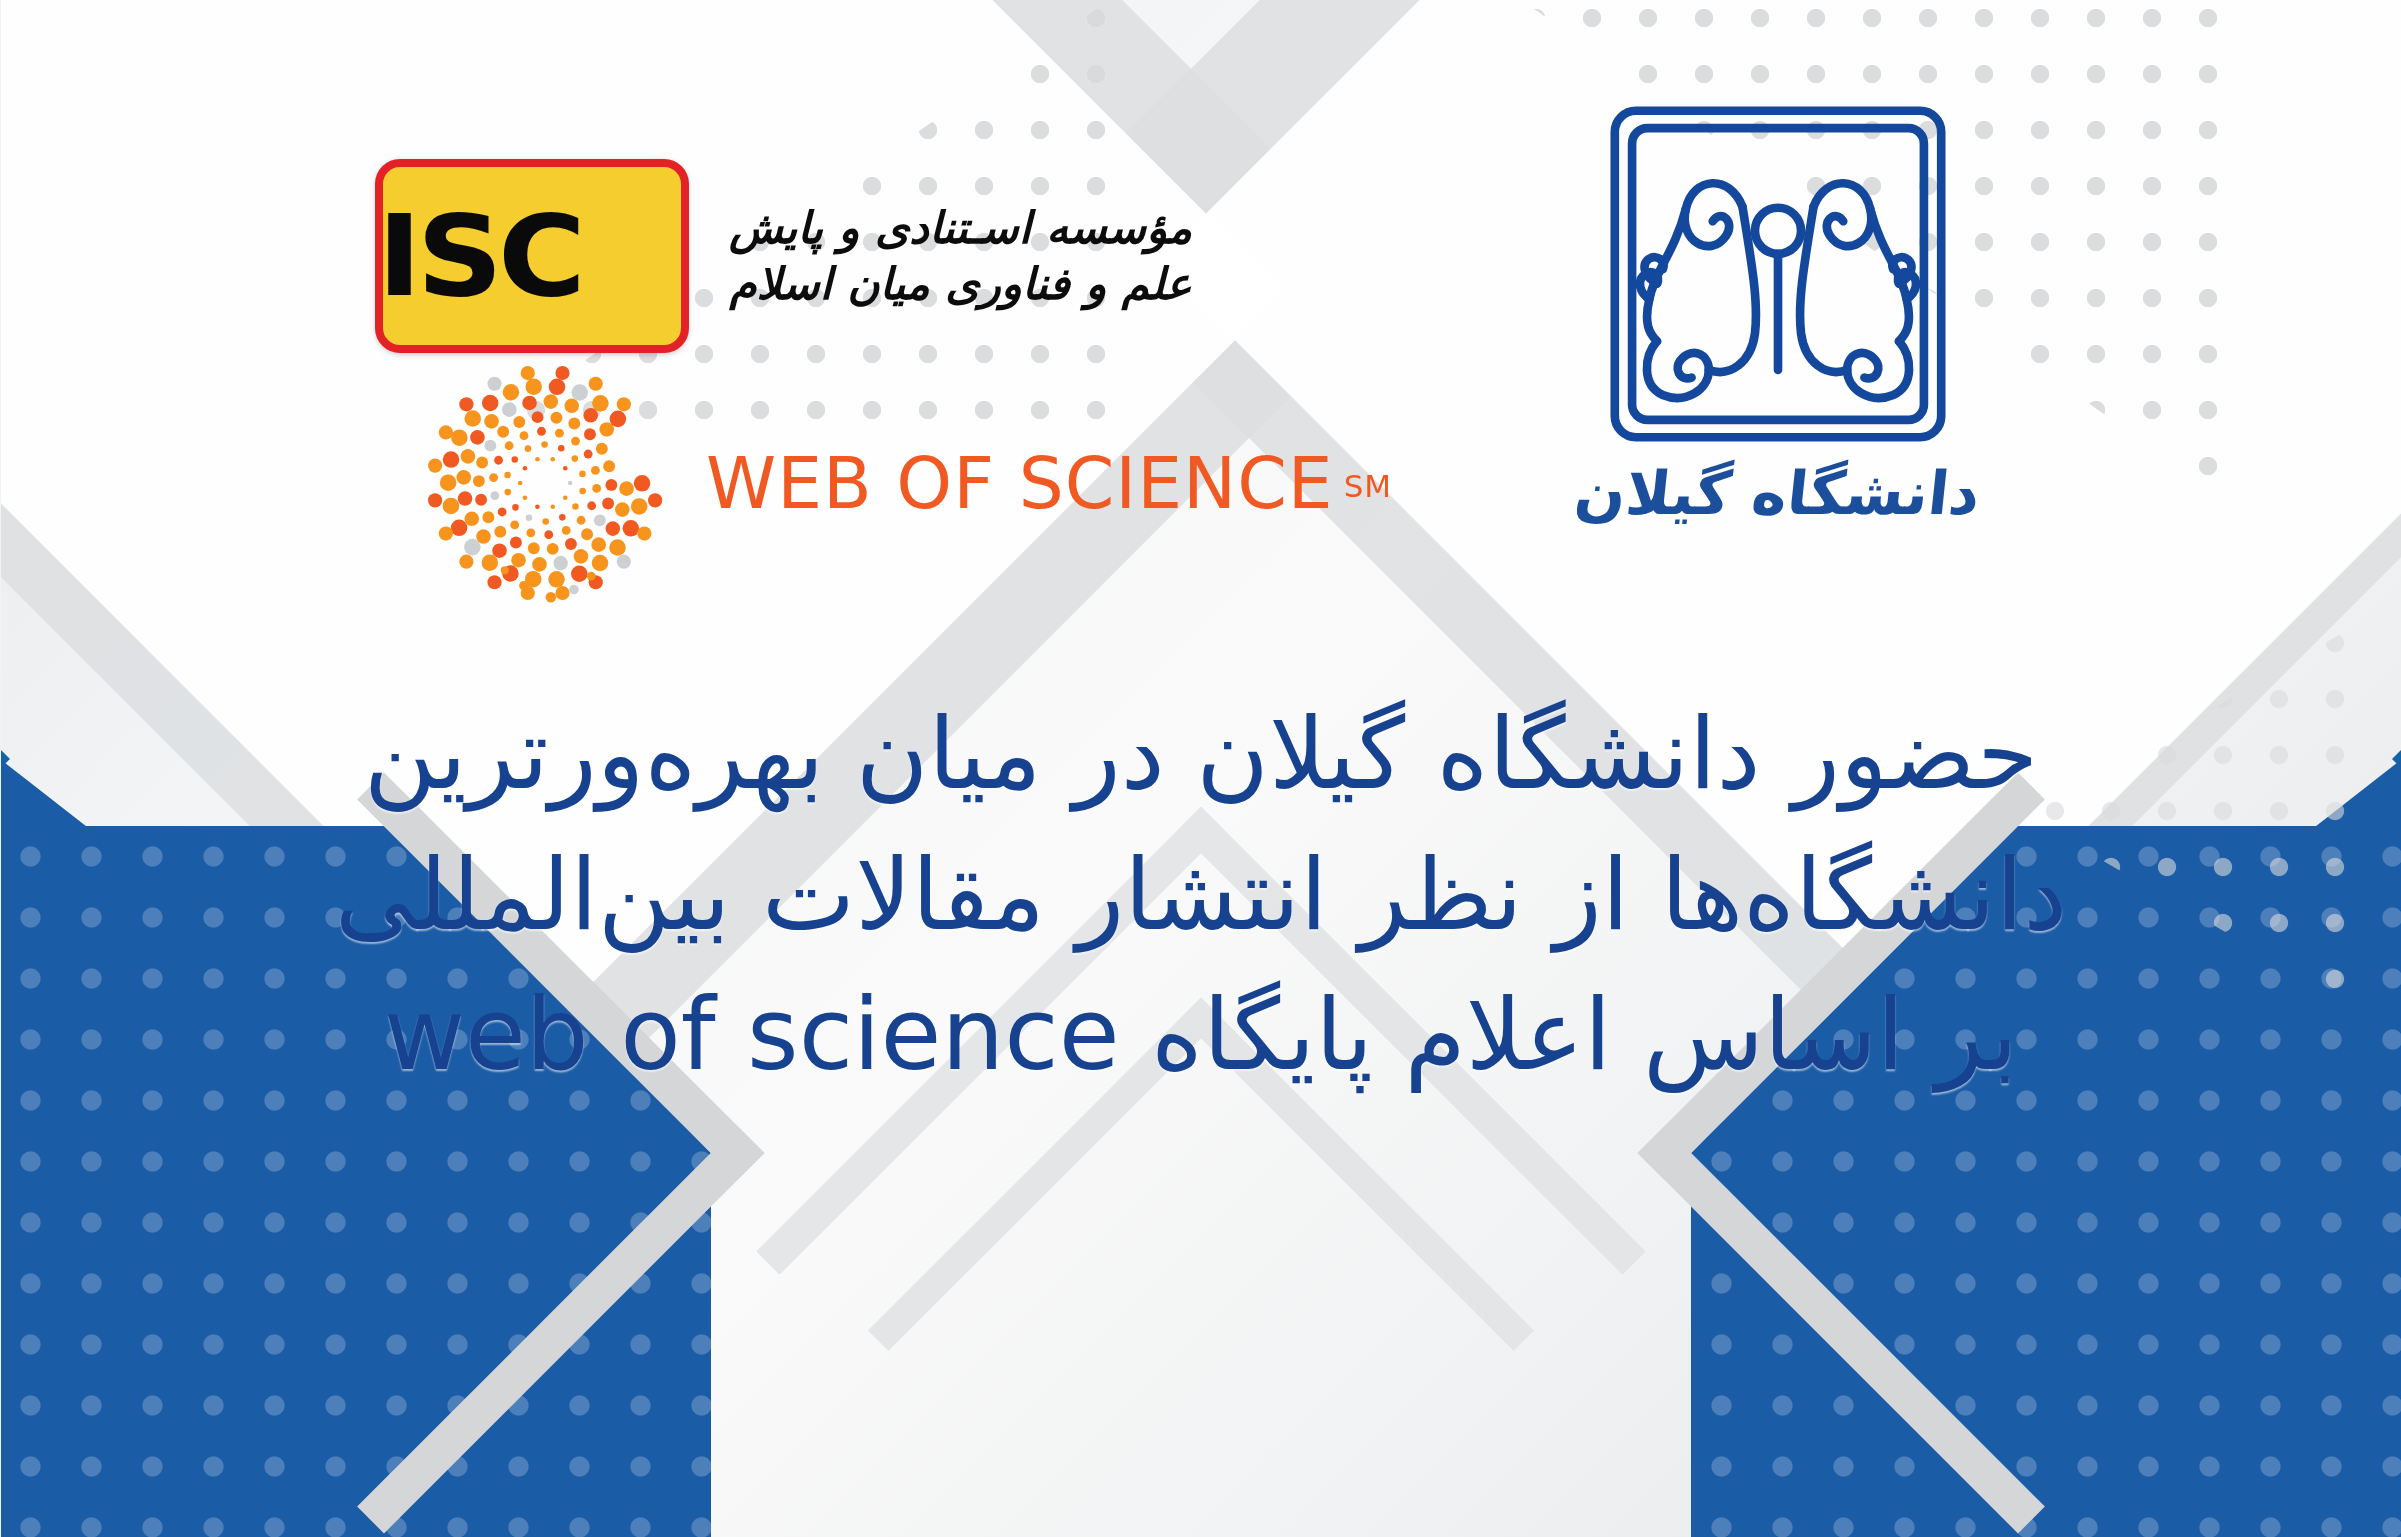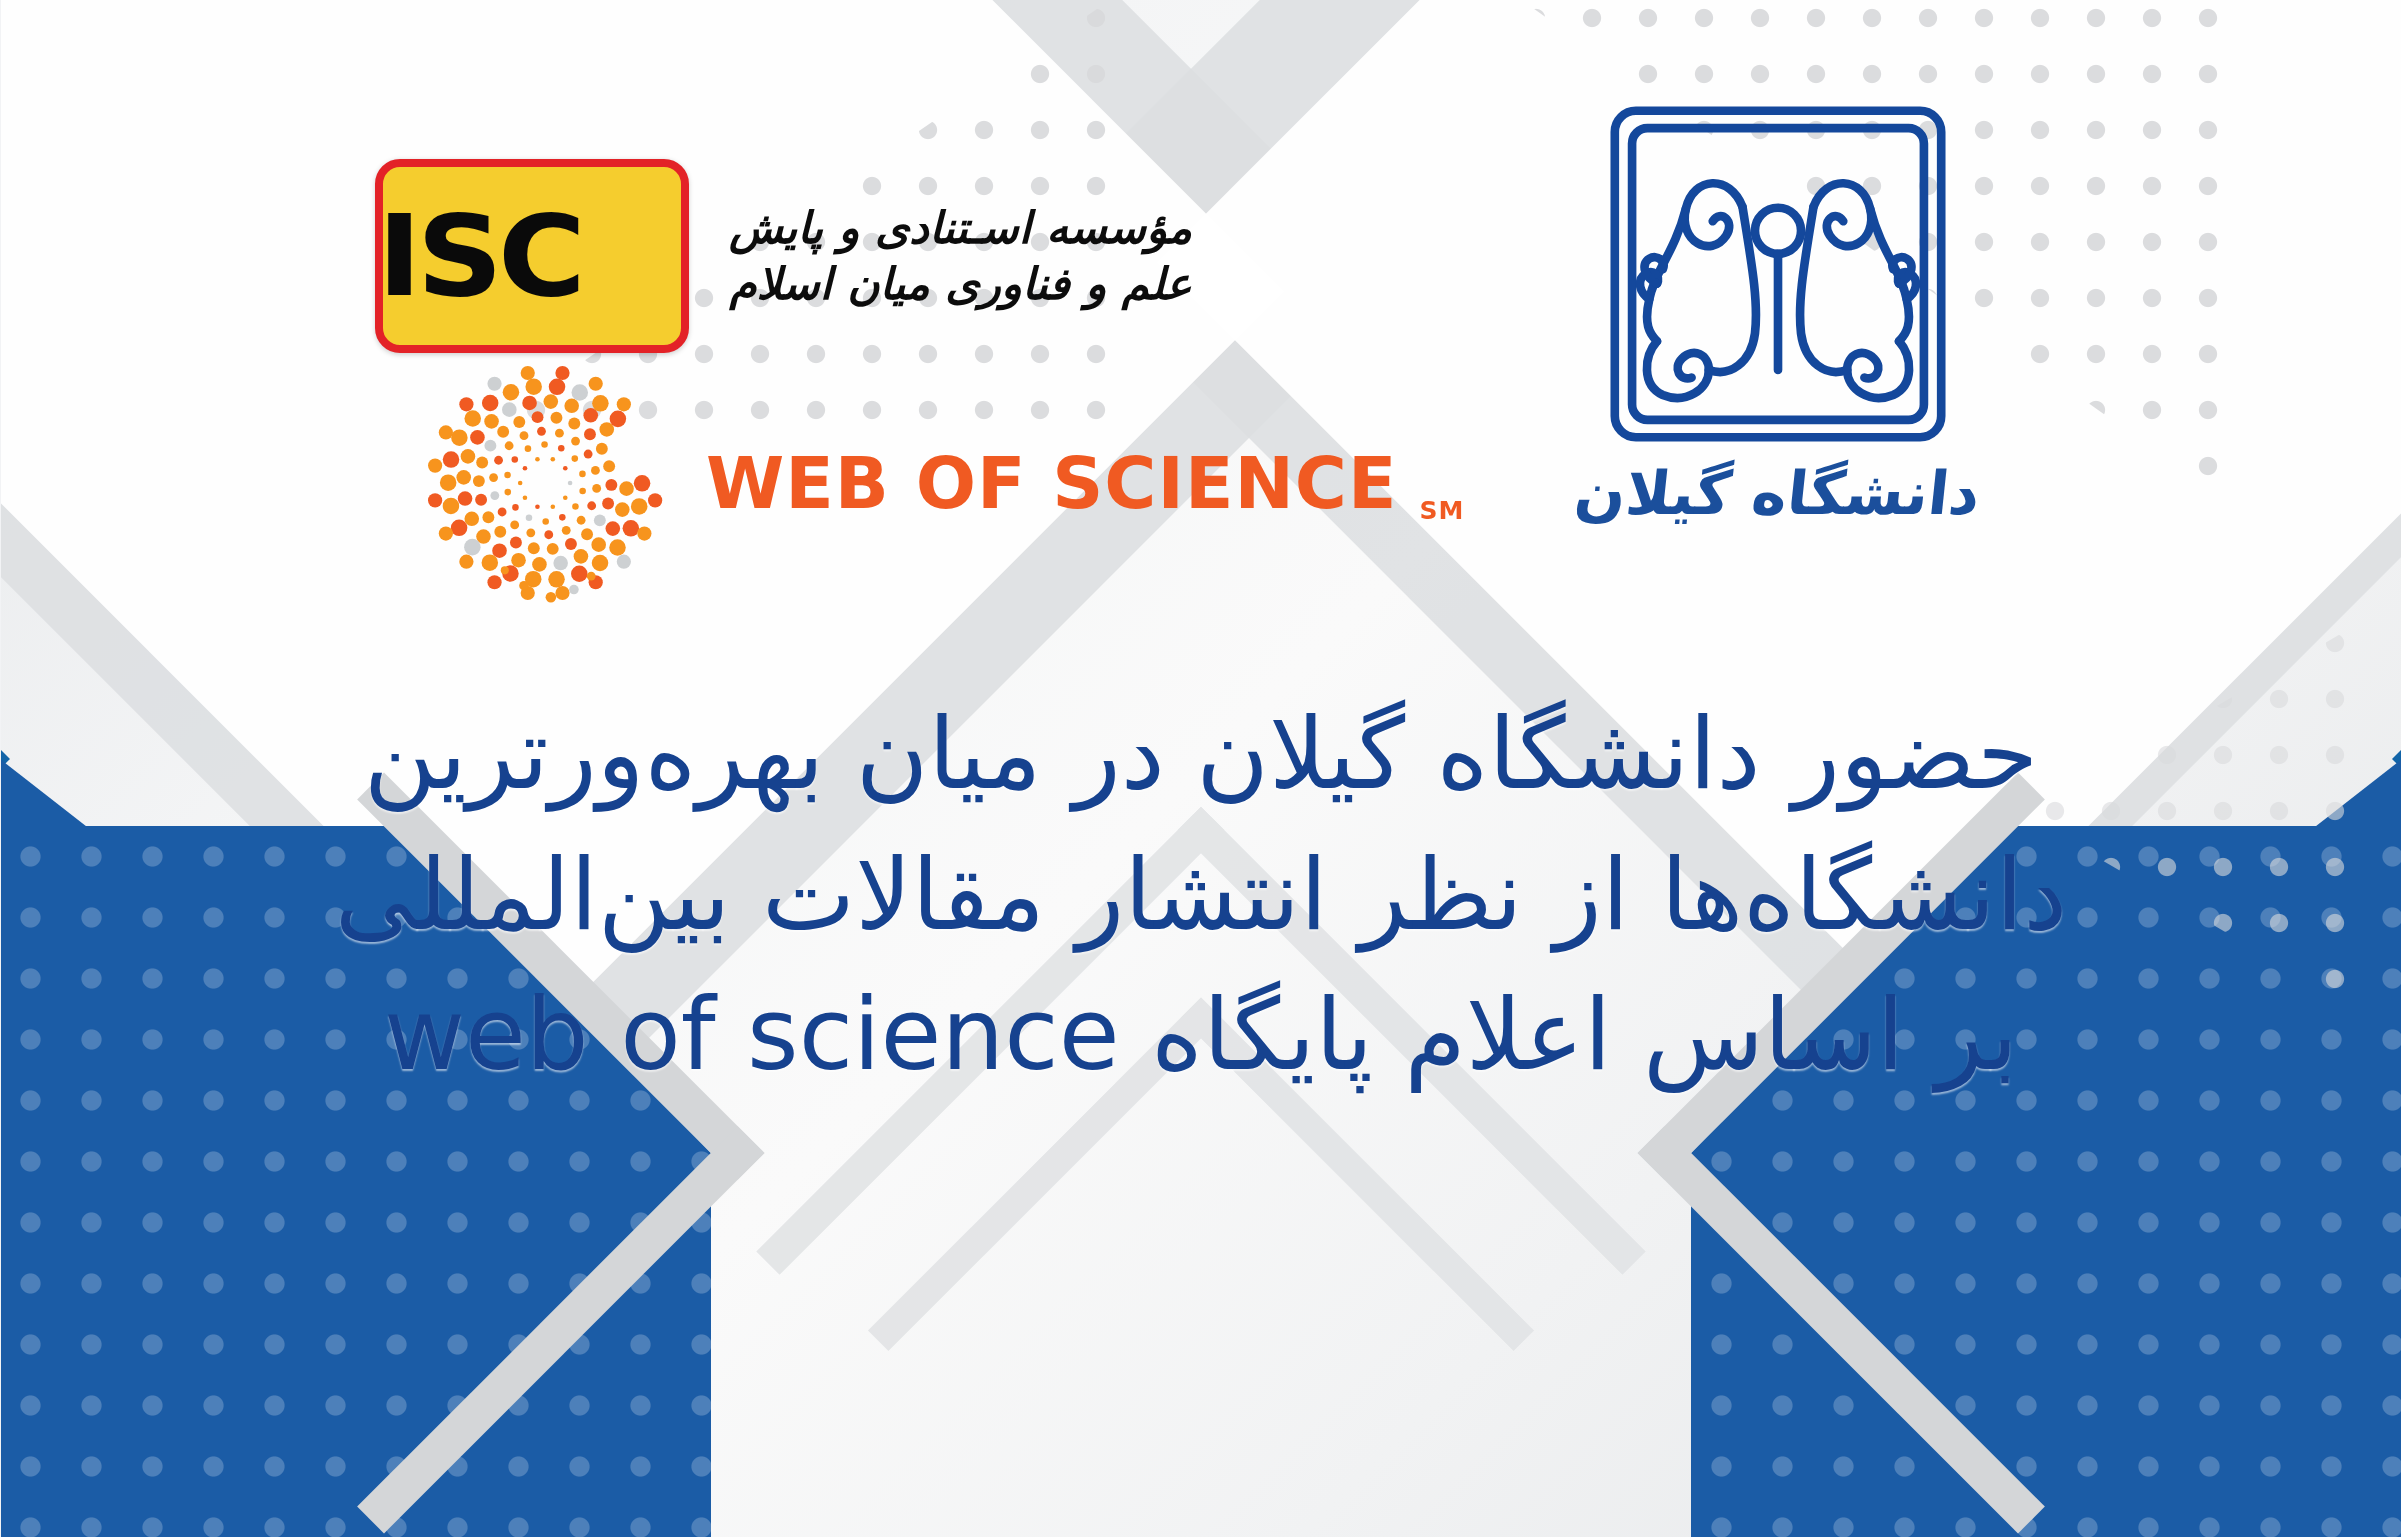--- a/index.html
+++ b/index.html
@@ -142,26 +142,26 @@
   }
 
   
   #wos-lockup{
     position:absolute;top:363px;left:428px;
     display:flex;align-items:center;gap:38px;direction:ltr;
   }
   #wos-dots{width:240px;height:240px;position:relative;}
   #wos-dots svg{display:block;}
   #wos-text{
-    display:flex;align-items:flex-end;
-    color:#f05a22;font-weight:700;
+    display:flex;align-items:center;
+    color:#f05a22;font-weight:400;
     font-family:"DejaVu Sans","Liberation Sans",sans-serif;
     font-size:71px;letter-spacing:1px;white-space:nowrap;
   }
-  #wos-text .sm{font-size:25px;margin-top:5.8px;margin-left:22px;}
+  #wos-text .sm{font-size:31px;margin-top:5.8px;margin-left:10px;}
 
   
   #guilan-lockup{
     position:absolute;top:82px;left:1547px;width:461px;
     display:flex;flex-direction:column;align-items:center;gap:5.8px;
   }
   #guilan-mark{width:384px;height:384px;}
   #guilan-name{
     font-family:"DejaVu Sans","Liberation Sans",sans-serif;
     color:#1b4f9c;font-size:60px;font-weight:700;

